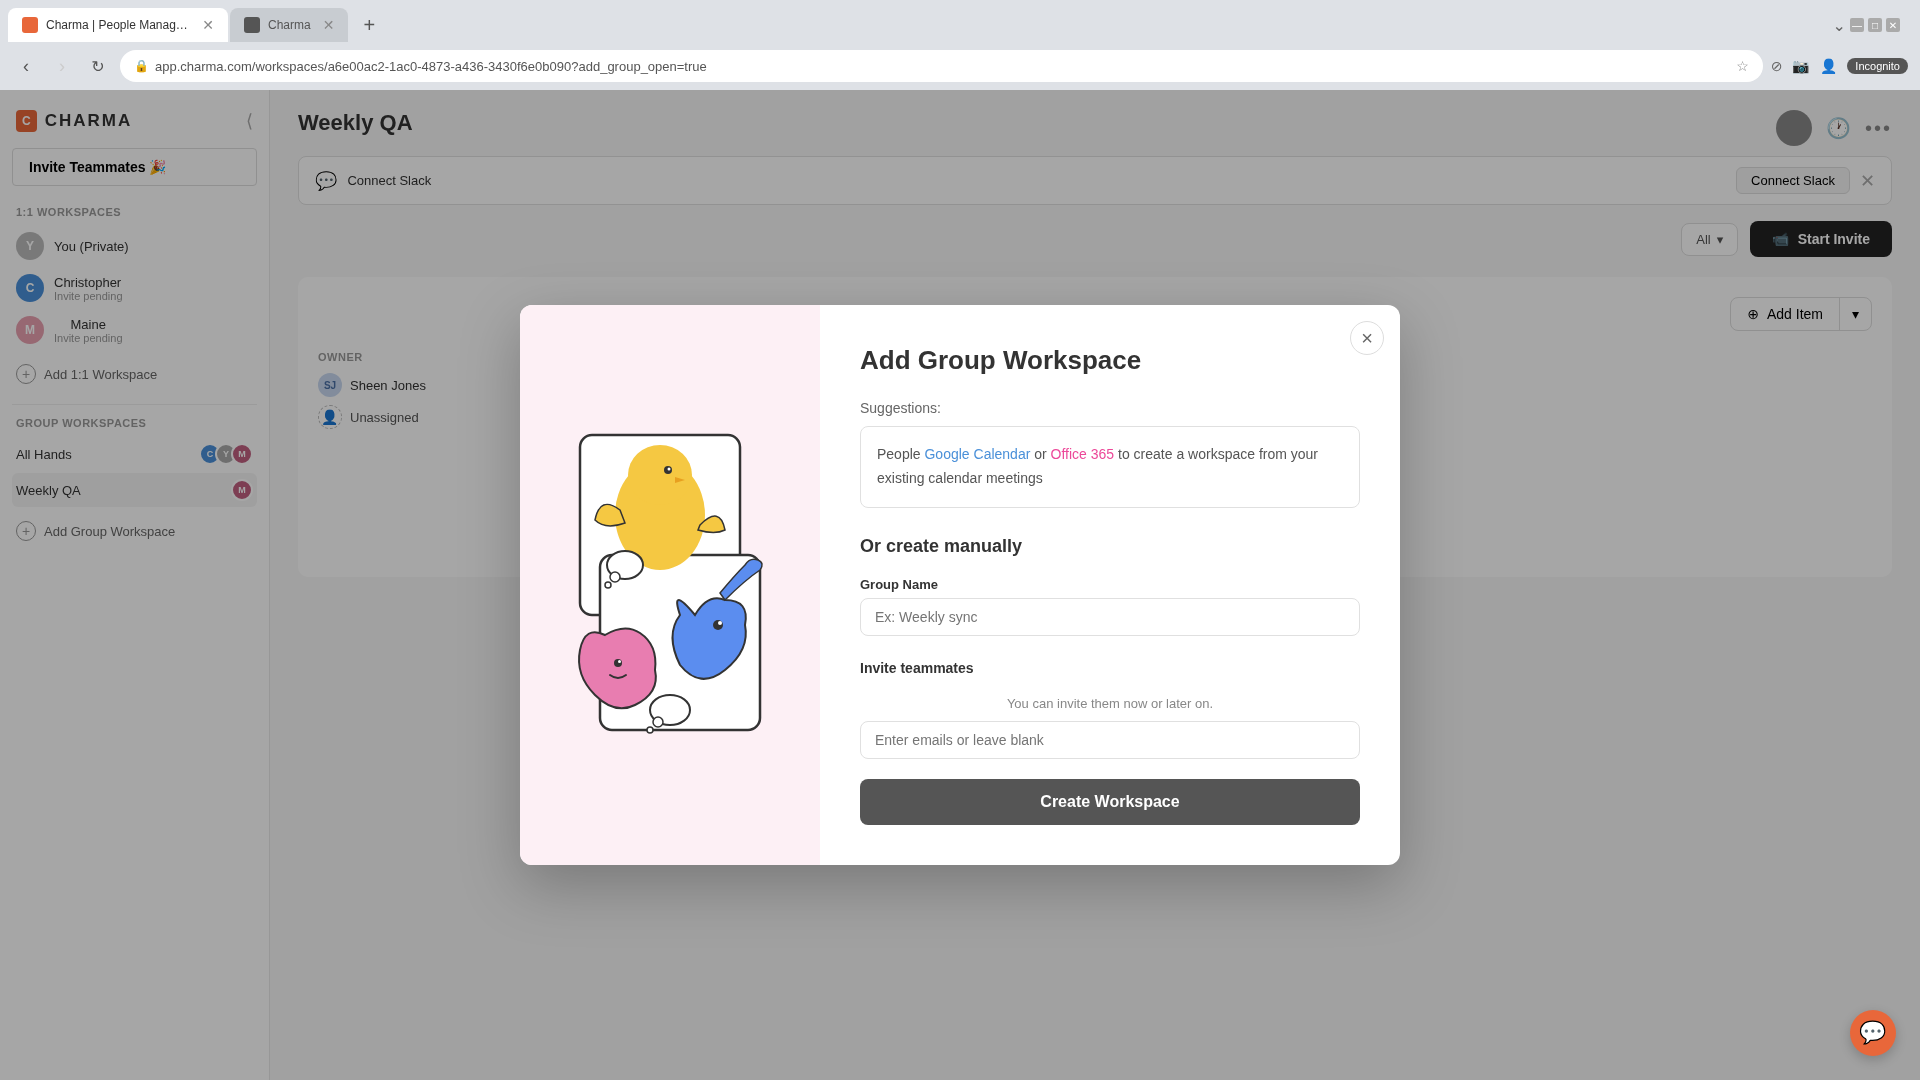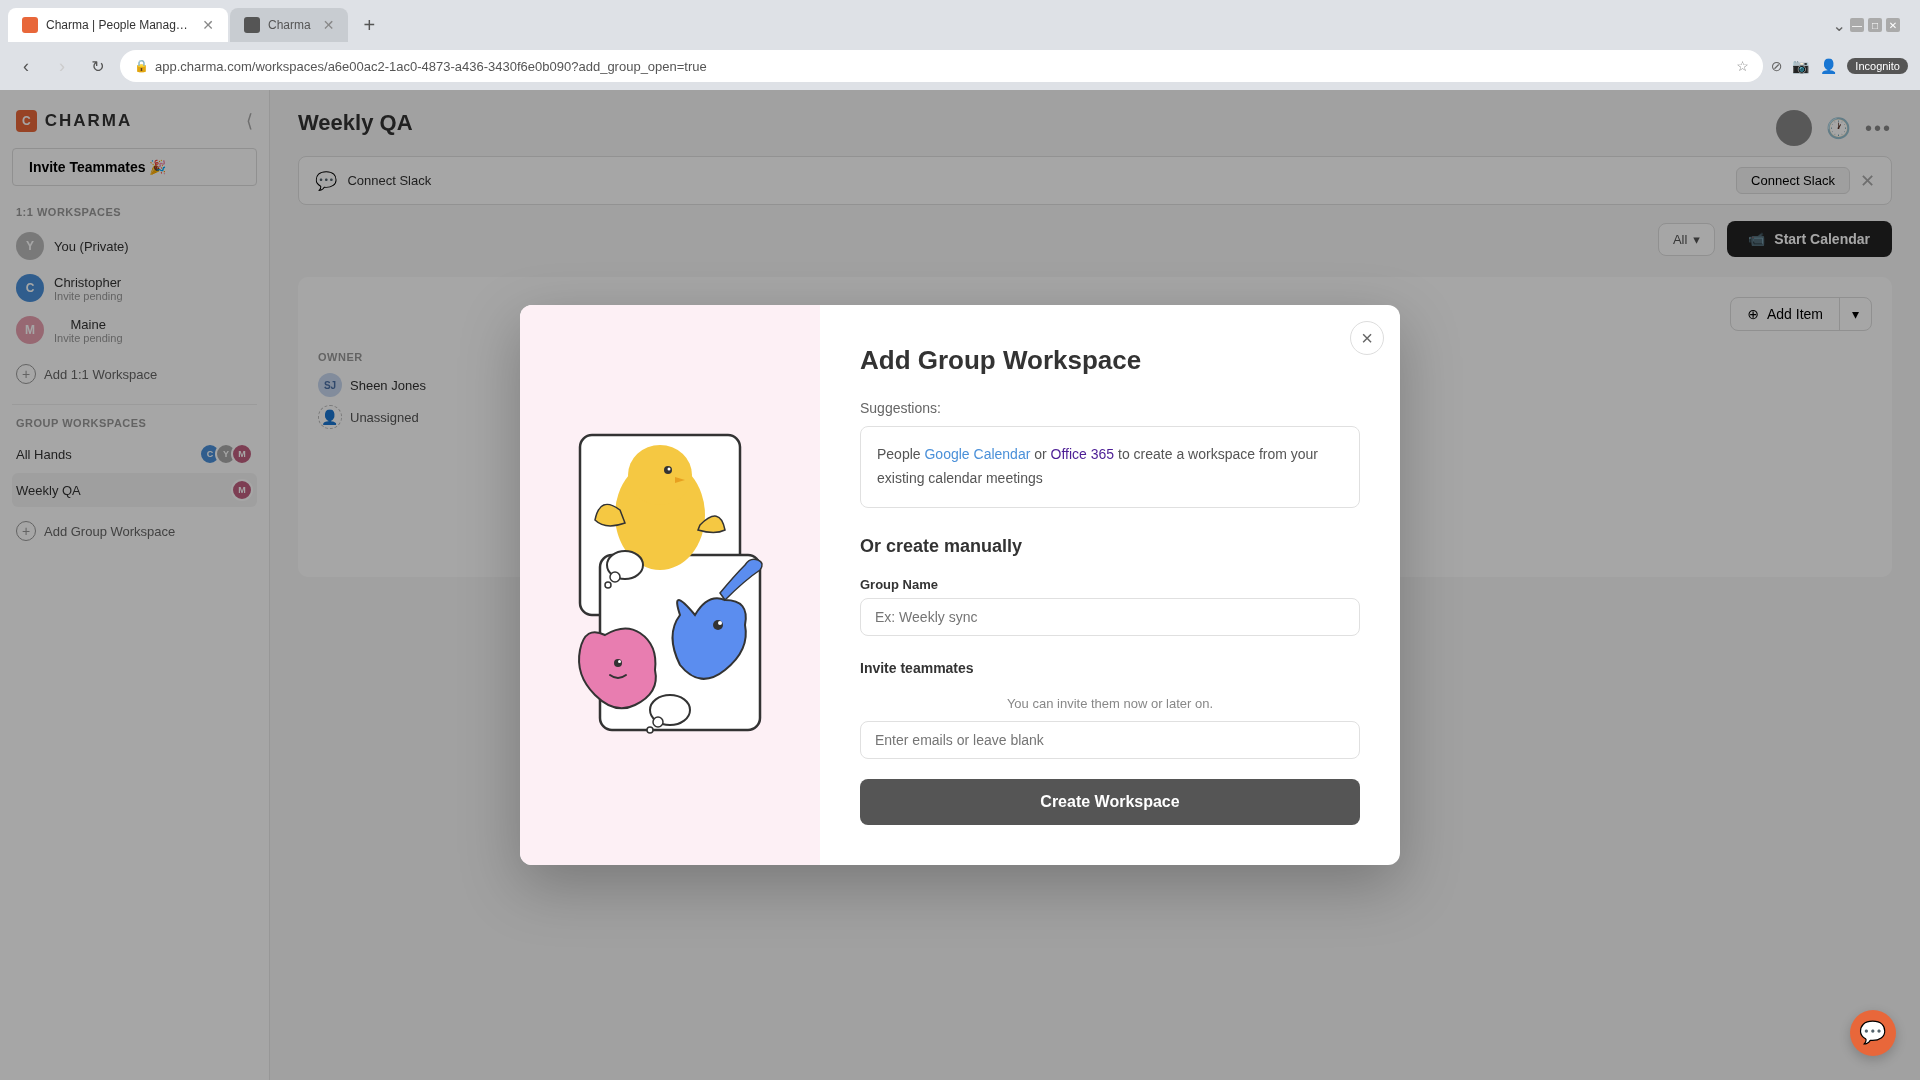--- a/index.html
+++ b/index.html
@@ -133,21 +133,21 @@
       <span style="font-size:18px;">💬</span>
       <span>Connect Slack</span>
       <button style="background:#f5f5f5;border:1px solid #ddd;border-radius:6px;padding:5px 14px;font-size:13px;cursor:pointer;margin-left:auto;">Connect Slack</button>
       <span style="cursor:pointer;color:#aaa;font-size:18px;">✕</span>
     </div>
 
     <div style="display:flex;align-items:center;gap:12px;margin-bottom:20px;justify-content:flex-end;">
       <div style="background:#fff;border:1px solid #ddd;border-radius:8px;padding:8px 14px;font-size:13px;cursor:pointer;display:flex;align-items:center;gap:6px;color:#555;">All <span>▾</span></div>
       <button style="background:#222;color:#fff;border:none;border-radius:8px;padding:10px 22px;font-size:14px;font-weight:600;cursor:pointer;display:flex;align-items:center;gap:8px;">
         <span style="font-size:14px;">📹</span>
-        <span>Start Calendar</span>
+        <span>Start Invite</span>
       </button>
     </div>
 
     <div style="background:#fff;border-radius:10px;padding:20px;min-height:300px;">
 
       <div style="display:flex;justify-content:flex-end;margin-bottom:20px;">
         <div style="background:#fff;border:1.5px solid #ddd;border-radius:8px;font-size:14px;font-weight:500;cursor:pointer;display:flex;align-items:center;">
           <div style="padding:8px 16px;display:flex;align-items:center;gap:8px;border-right:1px solid #ddd;">
             <span>⊕</span>
             <span>Add Item</span>
@@ -217,21 +217,21 @@
           <circle cx="100" cy="315" r="3" fill="white" stroke="#333" stroke-width="1.5"></circle>
         </svg>
       </div>
 
       <div style="flex:1;padding:40px;overflow-y:auto;">
         <h2 style="font-size:26px;font-weight:700;color:#333;margin-bottom:24px;">Add Group Workspace</h2>
         
         
         <div style="font-size:14px;color:#666;margin-bottom:10px;">Suggestions:</div>
         <div style="border:1px solid #e0e0e0;border-radius:8px;padding:16px;font-size:14px;color:#555;line-height:1.7;margin-bottom:28px;">
-          <span>People </span><a href="#" style="color:#4a90d9;text-decoration:none;">Google Calendar</a><span> or </span><a href="#" style="color:#4c1d95;text-decoration:none;">Office 365</a><span> to create a workspace from your existing calendar meetings</span>
+          <span>People </span><a href="#" style="color:#4a90d9;text-decoration:none;">Google Calendar</a><span> or </span><a href="#" style="color:#ec4899;text-decoration:none;">Office 365</a><span> to create a workspace from your existing calendar meetings</span>
         </div>
 
         
         <div style="font-size:18px;font-weight:600;color:#333;margin-bottom:20px;">Or create manually</div>
 
         
         <div style="font-size:13px;font-weight:600;color:#333;margin-bottom:6px;">Group Name</div>
         <input type="text" style="width: 100%; border: 1.5px solid rgb(224, 224, 224); border-radius: 8px; padding: 10px 14px; font-size: 14px; color: rgb(51, 51, 51); outline: none; margin-bottom: 24px; display: block;" placeholder="Ex: Weekly sync">
 
         

